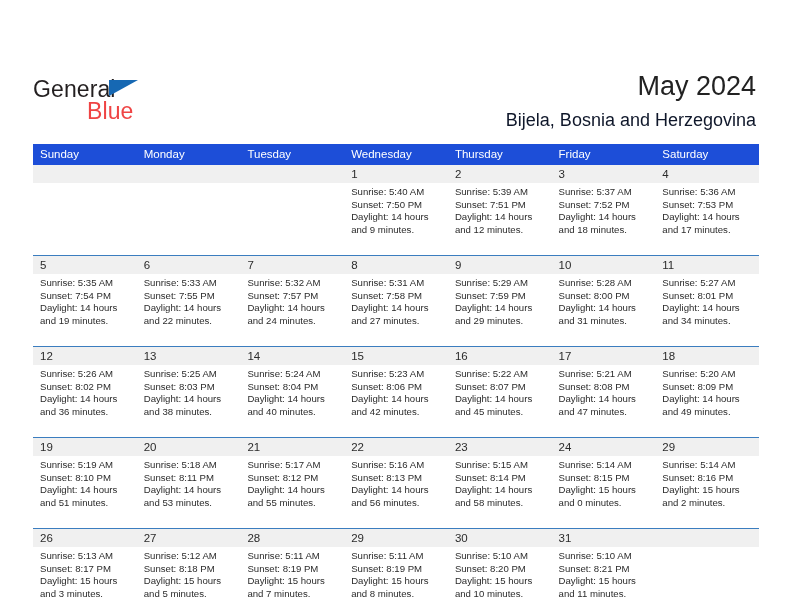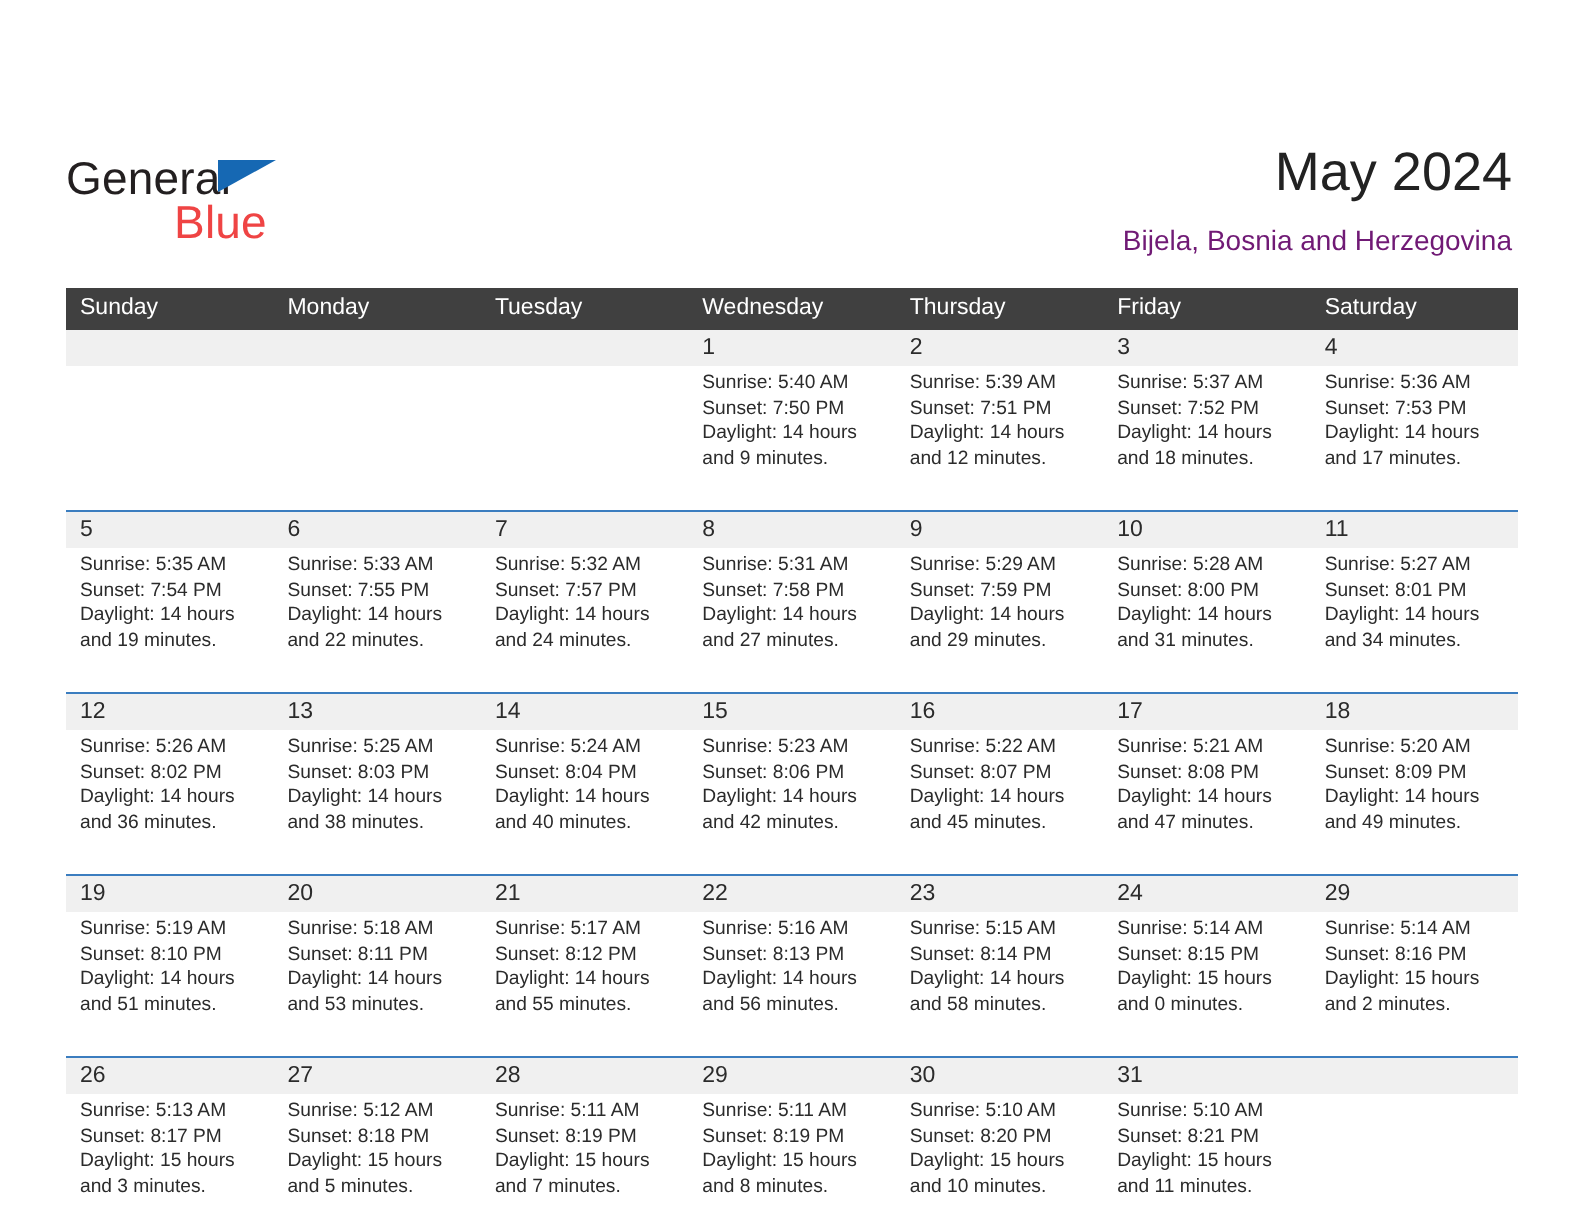--- a/index.html
+++ b/index.html
@@ -73,38 +73,38 @@
   }
   .cal-title {
     font-size: 27px;
     font-weight: 400;
     color: #222222;
     line-height: 32px;
     margin: 0;
     white-space: nowrap;
   }
   .cal-subtitle {
-    font-size: 14px;
+    font-size: 18px;
     font-weight: 400;
-    color: #701a75;
+    color: #0f172a;
     line-height: 20px;
     margin: 8px 0 0 0;
     white-space: nowrap;
   }
 
   
   .calendar {
     position: absolute;
     left: 33px;
     top: 104px;
     width: 726px;
   }
   .dow-row {
     display: flex;
-    background: #404040;
+    background: #1d4ed8;
     height: 21px;
   }
   .dow {
     flex: 1 1 0;
     color: #ffffff;
     font-size: 11.5px;
     line-height: 21px;
     padding-left: 7px;
     box-sizing: border-box;
     white-space: nowrap;

